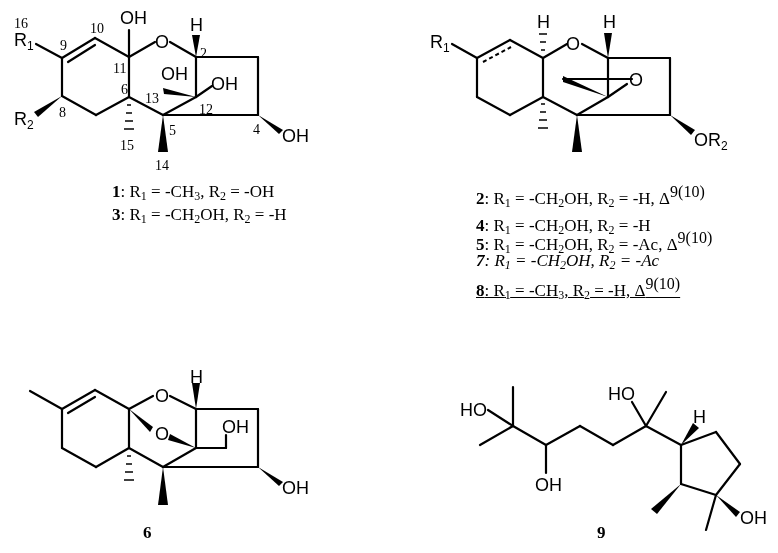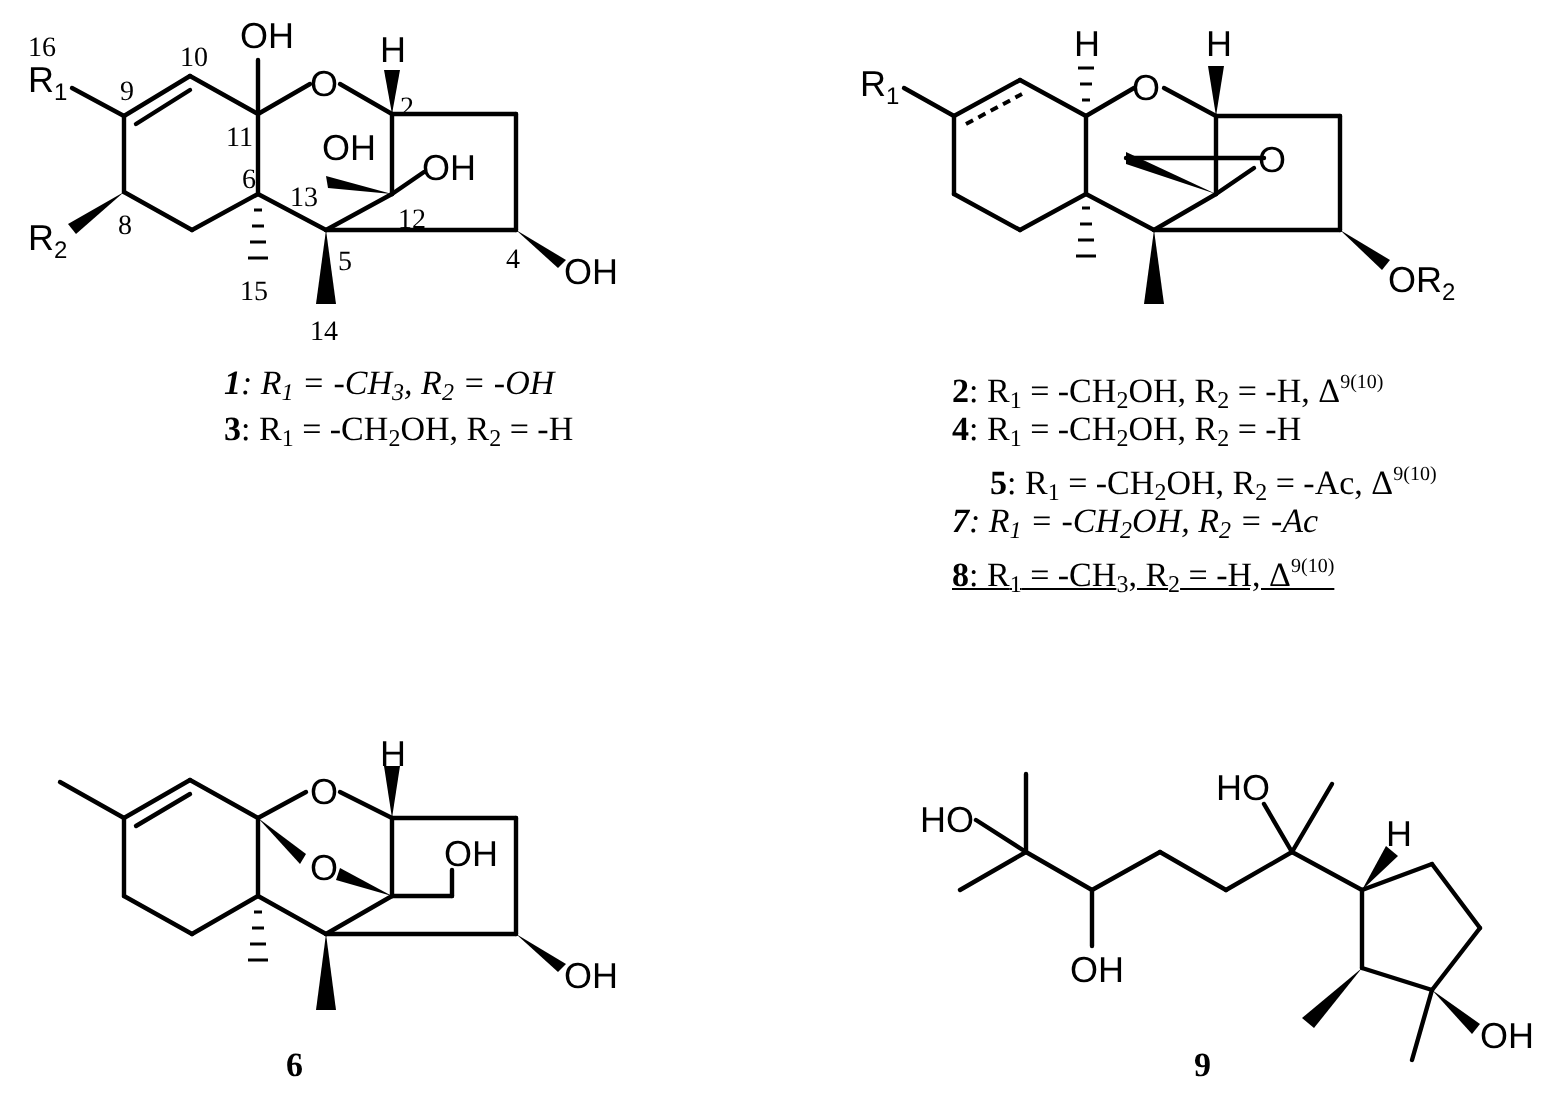--- a/index.html
+++ b/index.html
@@ -4,21 +4,21 @@
 <style>
   html, body { margin: 0; padding: 0; background: #ffffff; }
   body { width: 778px; height: 553px; position: relative; overflow: hidden;
          font-family: "Liberation Serif", serif; color: #000; }
   svg { position: absolute; left: 0; top: 0; }
   .atom { font-family: "Liberation Sans", sans-serif; font-size: 18px; fill: #000; }
   .num  { font-family: "Liberation Serif", serif; font-size: 14px; fill: #000; }
   .cap { position: absolute; font-family: "Liberation Serif", serif; font-size: 17px; white-space: nowrap; line-height: 20px; }
   .cap b { font-weight: bold; }
   .cap sub { font-size: 12px; vertical-align: -3px; }
-  .cap sup { font-size: 10px; vertical-align: 7px; }
+  .cap sup { font-size: 16px; vertical-align: 7px; }
   .label { position: absolute; font-family: "Liberation Serif", serif; font-weight: bold; font-size: 17px; }
 </style>
 </head>
 <body>
 
 <svg width="778" height="553" viewBox="0 0 778 553">
   <g stroke="#000" stroke-width="2.2" fill="none" stroke-linecap="round">
 
     <line x1="36" y1="44" x2="62" y2="58"></line>
     <line x1="62" y1="58" x2="95" y2="38"></line>
@@ -188,34 +188,34 @@
   <polygon points="716,495 740,512 736,517" fill="#000"></polygon>
   <g>
     <text class="atom" x="460" y="416">HO</text>
     <text class="atom" x="608" y="400">HO</text>
     <text class="atom" x="693" y="423">H</text>
     <text class="atom" x="535" y="491">OH</text>
     <text class="atom" x="740" y="524">OH</text>
   </g>
 </svg>
 
-<div class="cap" style="left:112px; top:182px;font-style:italic;">
+<div class="cap" style="left:112px; top:182px;">
   <b>1</b>: R<sub>1</sub> = -CH<sub>3</sub>, R<sub>2</sub> = -OH
 </div>
 <div class="cap" style="left:112px; top:205px;">
   <b>3</b>: R<sub>1</sub> = -CH<sub>2</sub>OH, R<sub>2</sub> = -H
 </div>
 
 <div class="cap" style="left:476px; top:182px;">
   <b>2</b>: R<sub>1</sub> = -CH<sub>2</sub>OH, R<sub>2</sub> = -H, Δ<sup>9(10)</sup>
 </div>
-<div class="cap" style="left:476px; top:205px;">
+<div class="cap" style="left:476px; top:216px;">
   <b>4</b>: R<sub>1</sub> = -CH<sub>2</sub>OH, R<sub>2</sub> = -H
 </div>
-<div class="cap" style="left:476px; top:228px;margin-left:19px;">
+<div class="cap" style="left:476px; top:228px;">
   <b>5</b>: R<sub>1</sub> = -CH<sub>2</sub>OH, R<sub>2</sub> = -Ac, Δ<sup>9(10)</sup>
 </div>
 <div class="cap" style="left:476px; top:251px;font-style:italic;">
   <b>7</b>: R<sub>1</sub> = -CH<sub>2</sub>OH, R<sub>2</sub> = -Ac
 </div>
 <div class="cap" style="left:476px; top:274px;text-decoration:underline;">
   <b>8</b>: R<sub>1</sub> = -CH<sub>3</sub>, R<sub>2</sub> = -H, Δ<sup>9(10)</sup>
 </div>
 
 <div class="label" style="left:143px; top:523px;">6</div>

